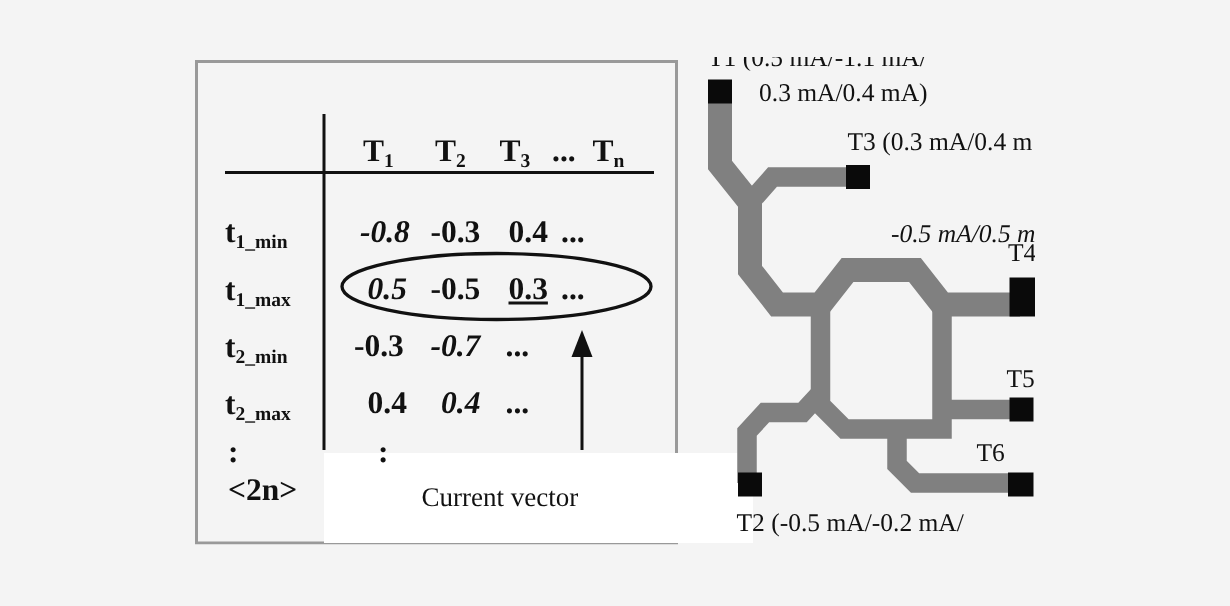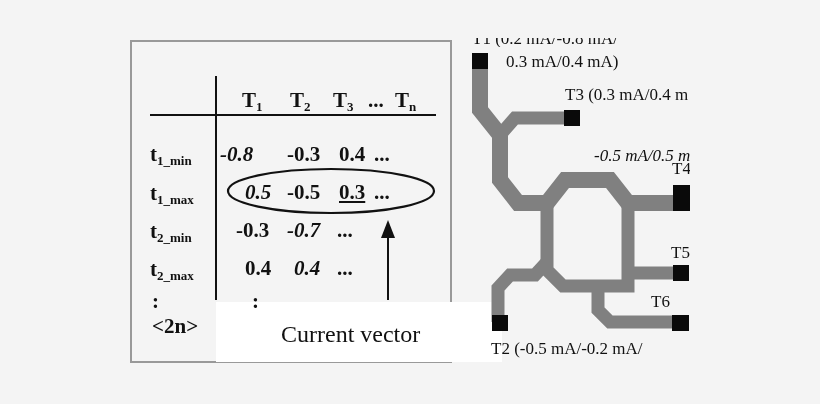--- a/index.html
+++ b/index.html
@@ -43,41 +43,41 @@
 <div class="txt" style="left:368px;top:90px;">...</div>
 <div class="txt" style="left:395px;top:90px;"><span>T</span><sub>n</sub></div>
 
 <div class="txt" style="left:150px;top:144px;"><span>t</span><sub>1_min</sub></div>
 <div class="txt" style="left:150px;top:183px;"><span>t</span><sub>1_max</sub></div>
 <div class="txt" style="left:150px;top:221px;"><span>t</span><sub>2_min</sub></div>
 <div class="txt" style="left:150px;top:259px;"><span>t</span><sub>2_max</sub></div>
 <div class="txt" style="left:152px;top:291px;">:</div>
 <div class="txt" style="left:152px;top:316px;">&lt;2n&gt;</div>
 
-<div class="txt ital" style="left:220px;top:144px;">-0.8</div>
+<div class="txt ital" style="left:240px;top:144px;">-0.8</div>
 <div class="txt" style="left:287px;top:144px;">-0.3</div>
 <div class="txt" style="left:339px;top:144px;">0.4</div>
 <div class="txt" style="left:374px;top:144px;">...</div>
 
 <div class="txt ital" style="left:245px;top:182px;">0.5</div>
 <div class="txt" style="left:287px;top:182px;text-align:right;">-0.5</div>
 <div class="txt" style="left:339px;top:182px;text-decoration:underline;">0.3</div>
 <div class="txt" style="left:374px;top:182px;">...</div>
 
 <div class="txt" style="left:236px;top:220px;">-0.3</div>
 <div class="txt ital" style="left:287px;top:220px;">-0.7</div>
 <div class="txt" style="left:337px;top:220px;">...</div>
 
 <div class="txt" style="left:245px;top:258px;">0.4</div>
 <div class="txt ital" style="left:294px;top:258px;">0.4</div>
 <div class="txt" style="left:337px;top:258px;">...</div>
 
 <div class="txt" style="left:252px;top:291px;">:</div>
 
-<div class="txt normal" style="left:281px;top:322px;font-size:24px;">Current vector</div>
+<div class="txt normal" style="left:281px;top:322px;font-size:18px;">Current vector</div>
 
 <svg width="820" height="404">
   <g fill="none" stroke="#808080" stroke-width="13" stroke-linejoin="miter">
 
     <path d="M480,62 L480,110 L500,135 L500,180 L518,203 L547,203 L565,180 L610,180 L628,203 L680,203" stroke-width="16"></path>
 
     <path d="M500,135 L515,118 L571,118"></path>
 
     <path d="M547,203 L547,270 L563,286 L628,286 L628,203"></path>
 
@@ -90,21 +90,21 @@
   <g fill="#0a0a0a">
     <rect x="472" y="53" width="16" height="16"></rect>
     <rect x="564" y="110" width="16" height="16"></rect>
     <rect x="673" y="185" width="17" height="26"></rect>
     <rect x="673" y="265" width="16" height="16"></rect>
     <rect x="672" y="315" width="17" height="16"></rect>
     <rect x="492" y="315" width="16" height="16"></rect>
   </g>
 </svg>
 
-<div class="pin-label" style="left:472px;top:30px;clip-path:inset(8px 0 0 0);">T1 (0.2 mA/-0.8 mA/</div>
+<div class="pin-label" style="left:472px;top:30px;clip-path:inset(8px 0 0 0);">T1 (0.5 mA/-1.1 mA/</div>
 <div class="pin-label" style="left:506px;top:53px;">0.3 mA/0.4 mA)</div>
 <div class="pin-label" style="left:565px;top:86px;">T3 (0.3 mA/0.4 m</div>
 <div class="pin-label ital" style="left:594px;top:107px;margin-top:40px;">-0.5 mA/0.5 m</div>
 <div class="pin-label" style="left:672px;top:160px;">T4</div>
 <div class="pin-label" style="left:671px;top:244px;">T5</div>
 <div class="pin-label" style="left:651px;top:293px;">T6</div>
 <div class="pin-label" style="left:491px;top:340px;">T2 (-0.5 mA/-0.2 mA/</div>
 
 <div style="position:absolute;left:690px;top:0;width:130px;height:404px;background:#f4f4f4;"></div>
 <div style="position:absolute;left:0;top:363px;width:820px;height:41px;background:#f4f4f4;"></div>

